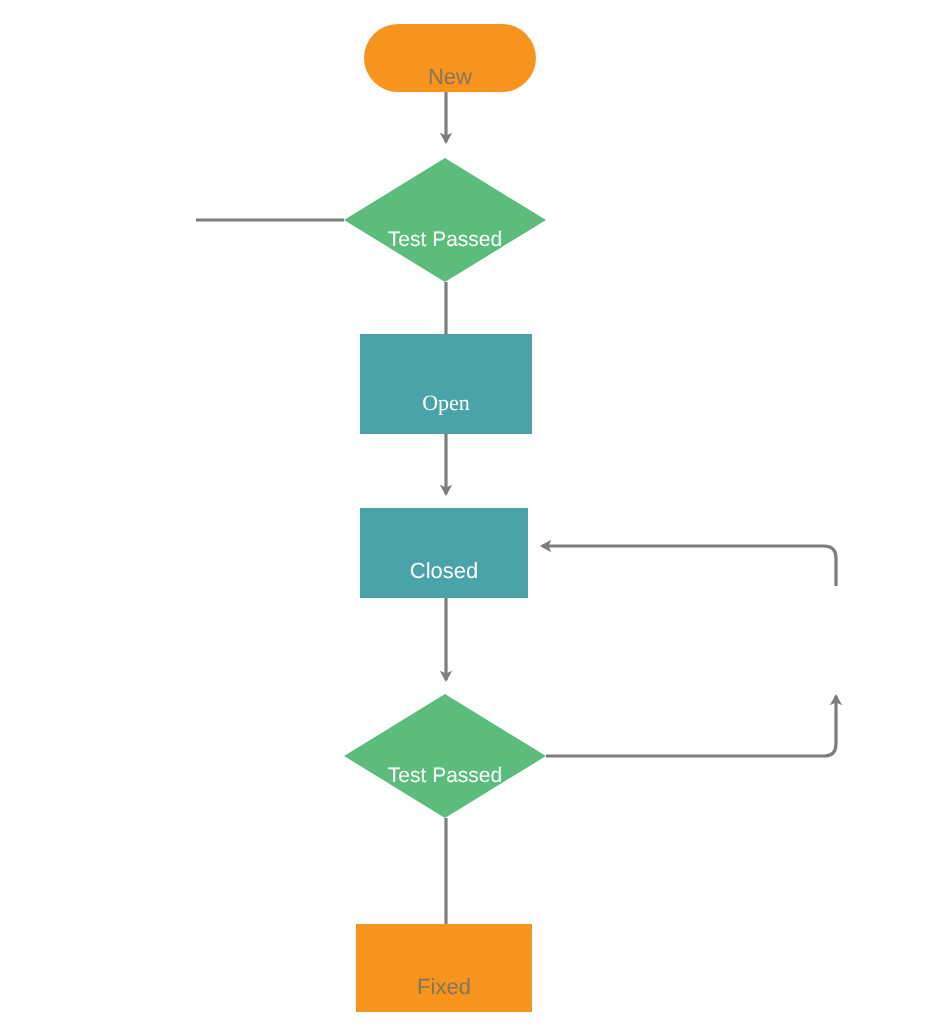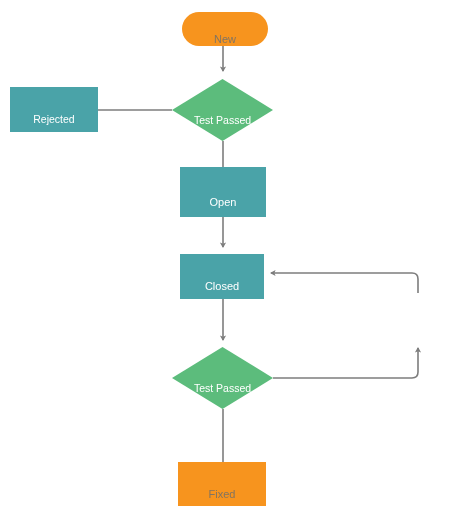--- a/index.html
+++ b/index.html
@@ -78,20 +78,21 @@
     left: 172px;  top: 79px;   width: 101px; height: 62px;
     font-size: 10.5px;
   }
   #node-rejected {
     left: 10px;   top: 87px;   width: 88px;  height: 45px;
     font-size: 10.5px;
   }
   #node-open {
     left: 180px;  top: 167px;  width: 86px;  height: 50px;
     font-size: 11px;
+    font-family: Liberation Serif, serif;
   }
   #node-fixed {
     left: 180px;  top: 254px;  width: 84px;  height: 45px;
     font-size: 11px;
   }
   #node-reopen {
     left: 377px;  top: 293px;  width: 84px;  height: 48px;
     font-size: 10.5px;
   }
   #node-test-passed-2 {
@@ -141,23 +142,20 @@
 
   <div class="node shape-diamond" id="node-test-passed-1">
     <span class="diamond-bg">
       <svg viewBox="0 0 101 62" preserveAspectRatio="none" xmlns="http://www.w3.org/2000/svg">
         <polygon points="50.5,0 101,31 50.5,62 0,31" fill="#5CBC7C"></polygon>
       </svg>
     </span>
     <span class="node-label diamond-text" style="color:#ffffff;">Test Passed</span>
   </div>
 
-  <div class="node shape-rect" id="node-rejected" style="background:#4AA3A8; color:#ffffff;">
-    <span class="node-label">Rejected</span>
-  </div>
 
   <div class="node shape-rect" id="node-open" style="background:#4AA3A8; color:#ffffff;">
     <span class="node-label">Open</span>
   </div>
 
   <div class="node shape-rect" id="node-fixed" style="background:#4AA3A8; color:#ffffff;">
     <span class="node-label">Closed</span>
   </div>
 
 

